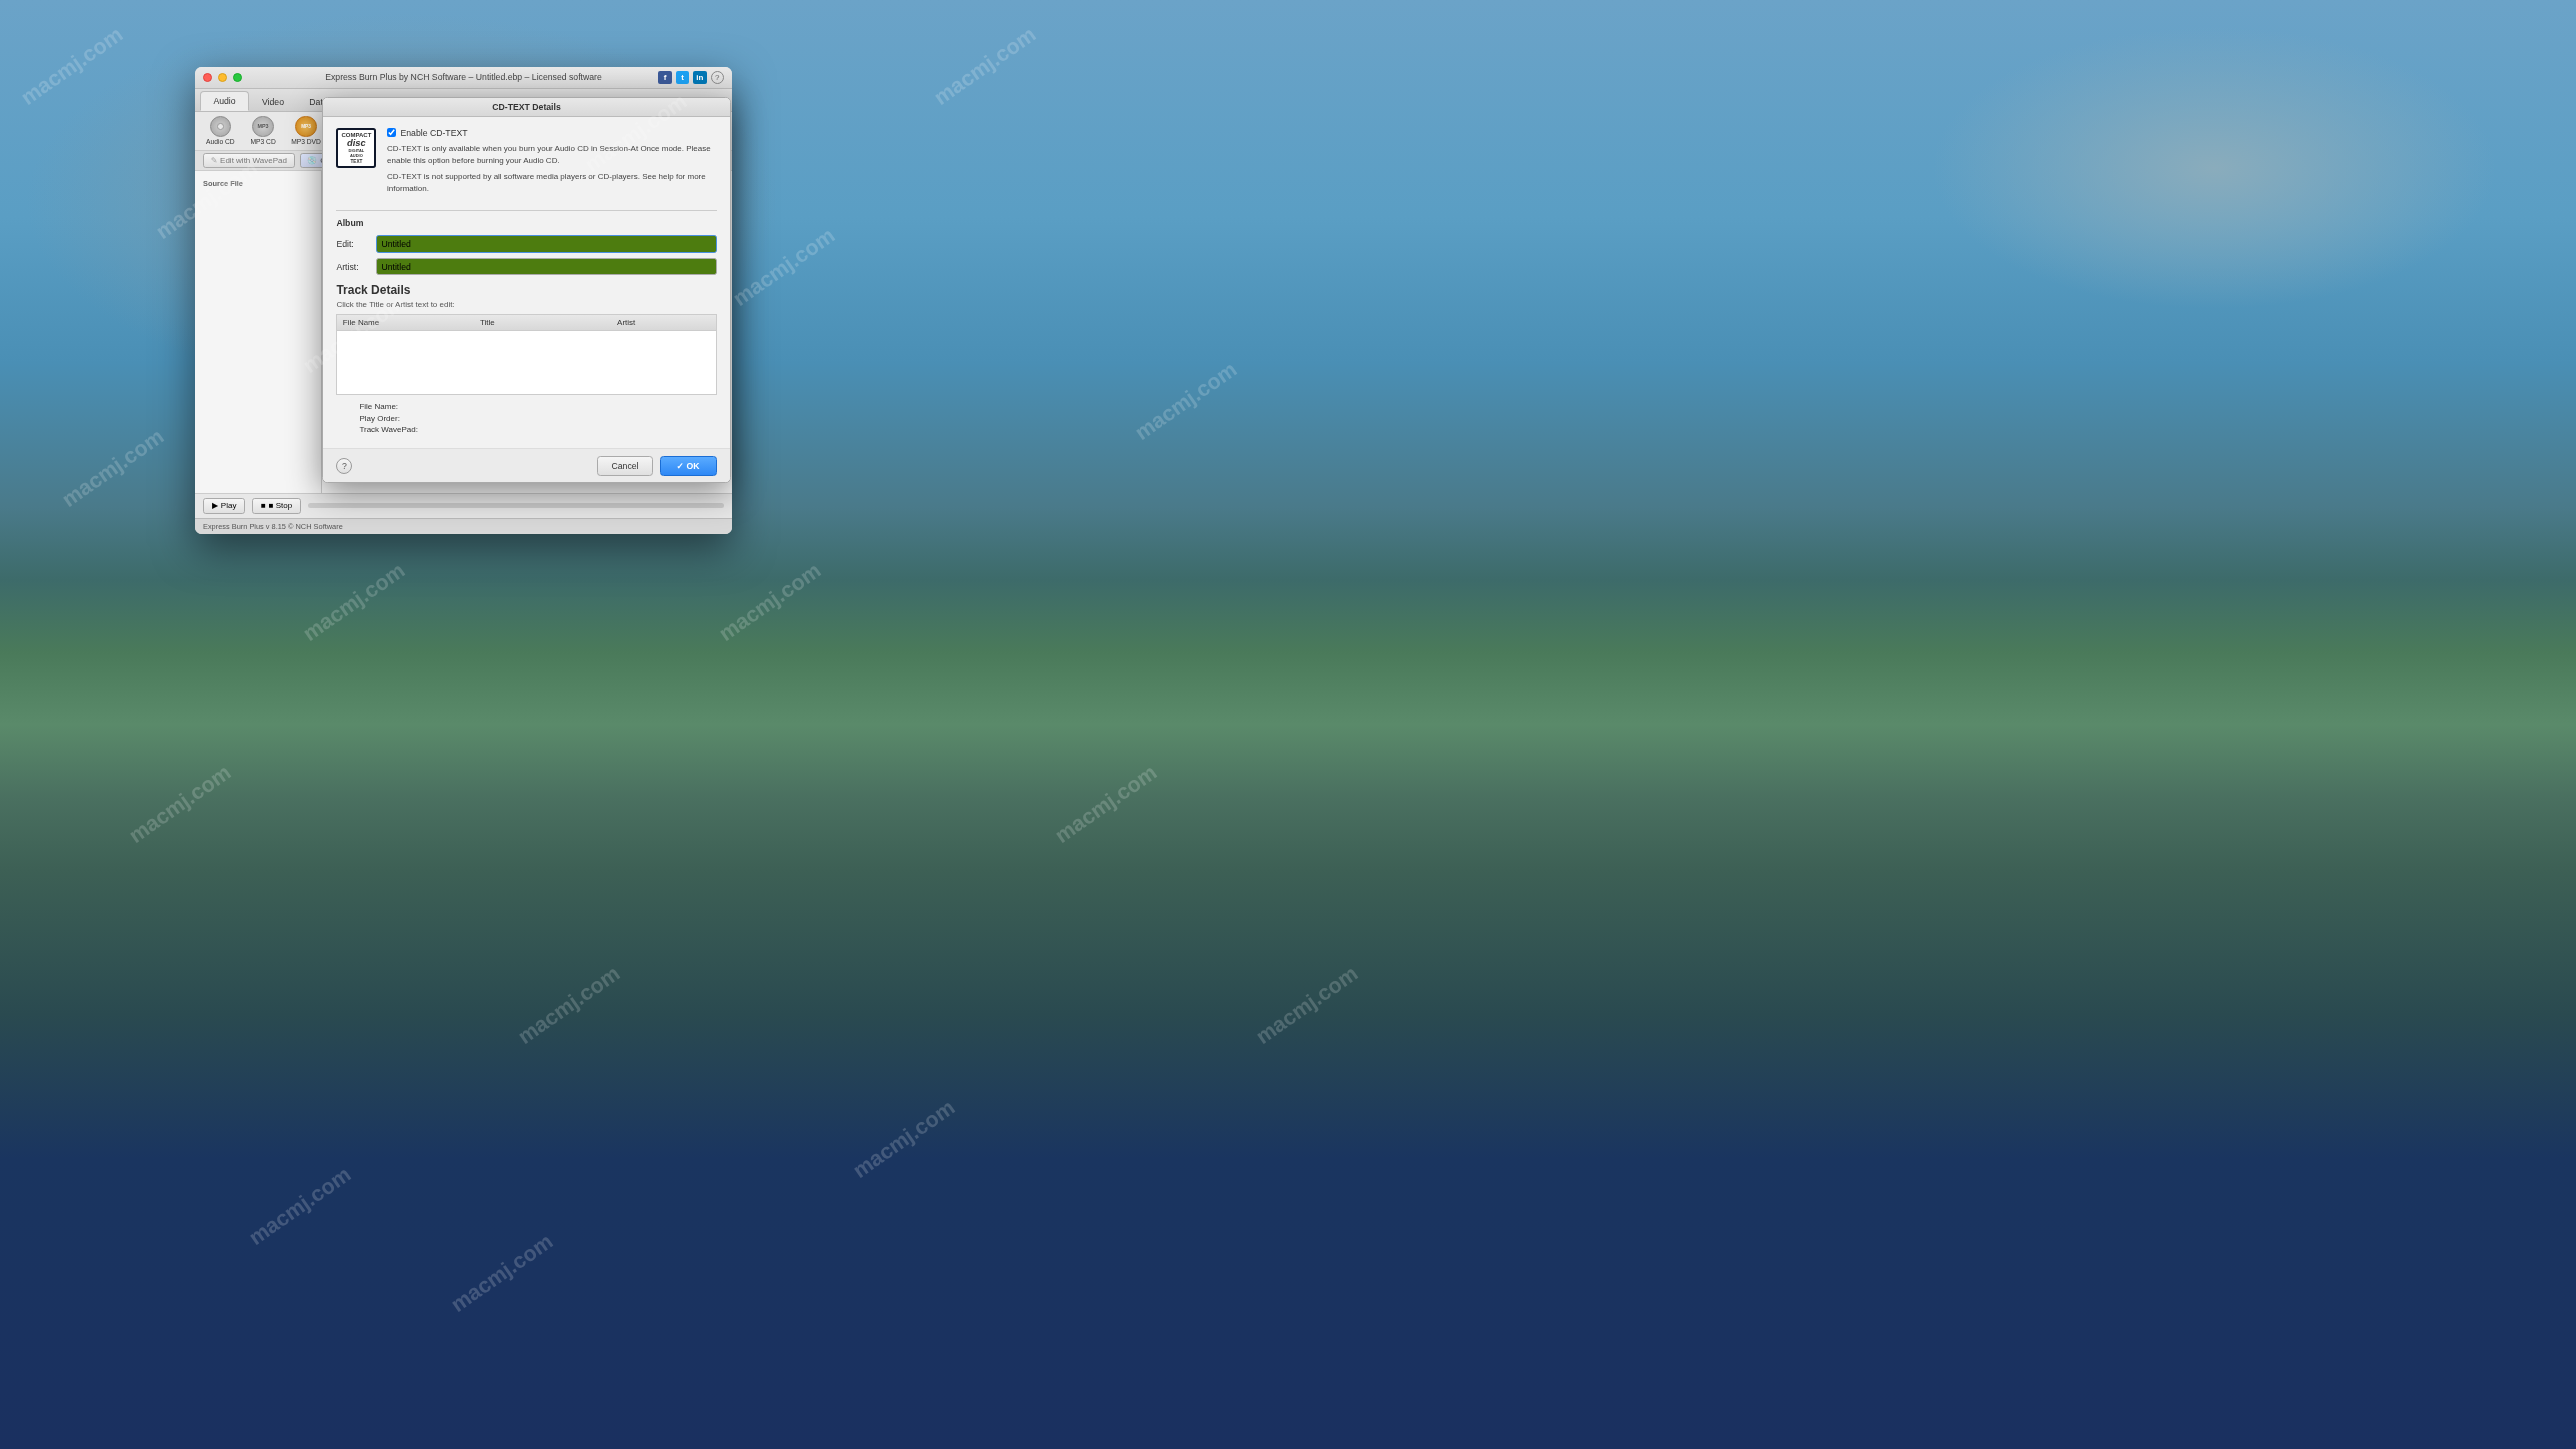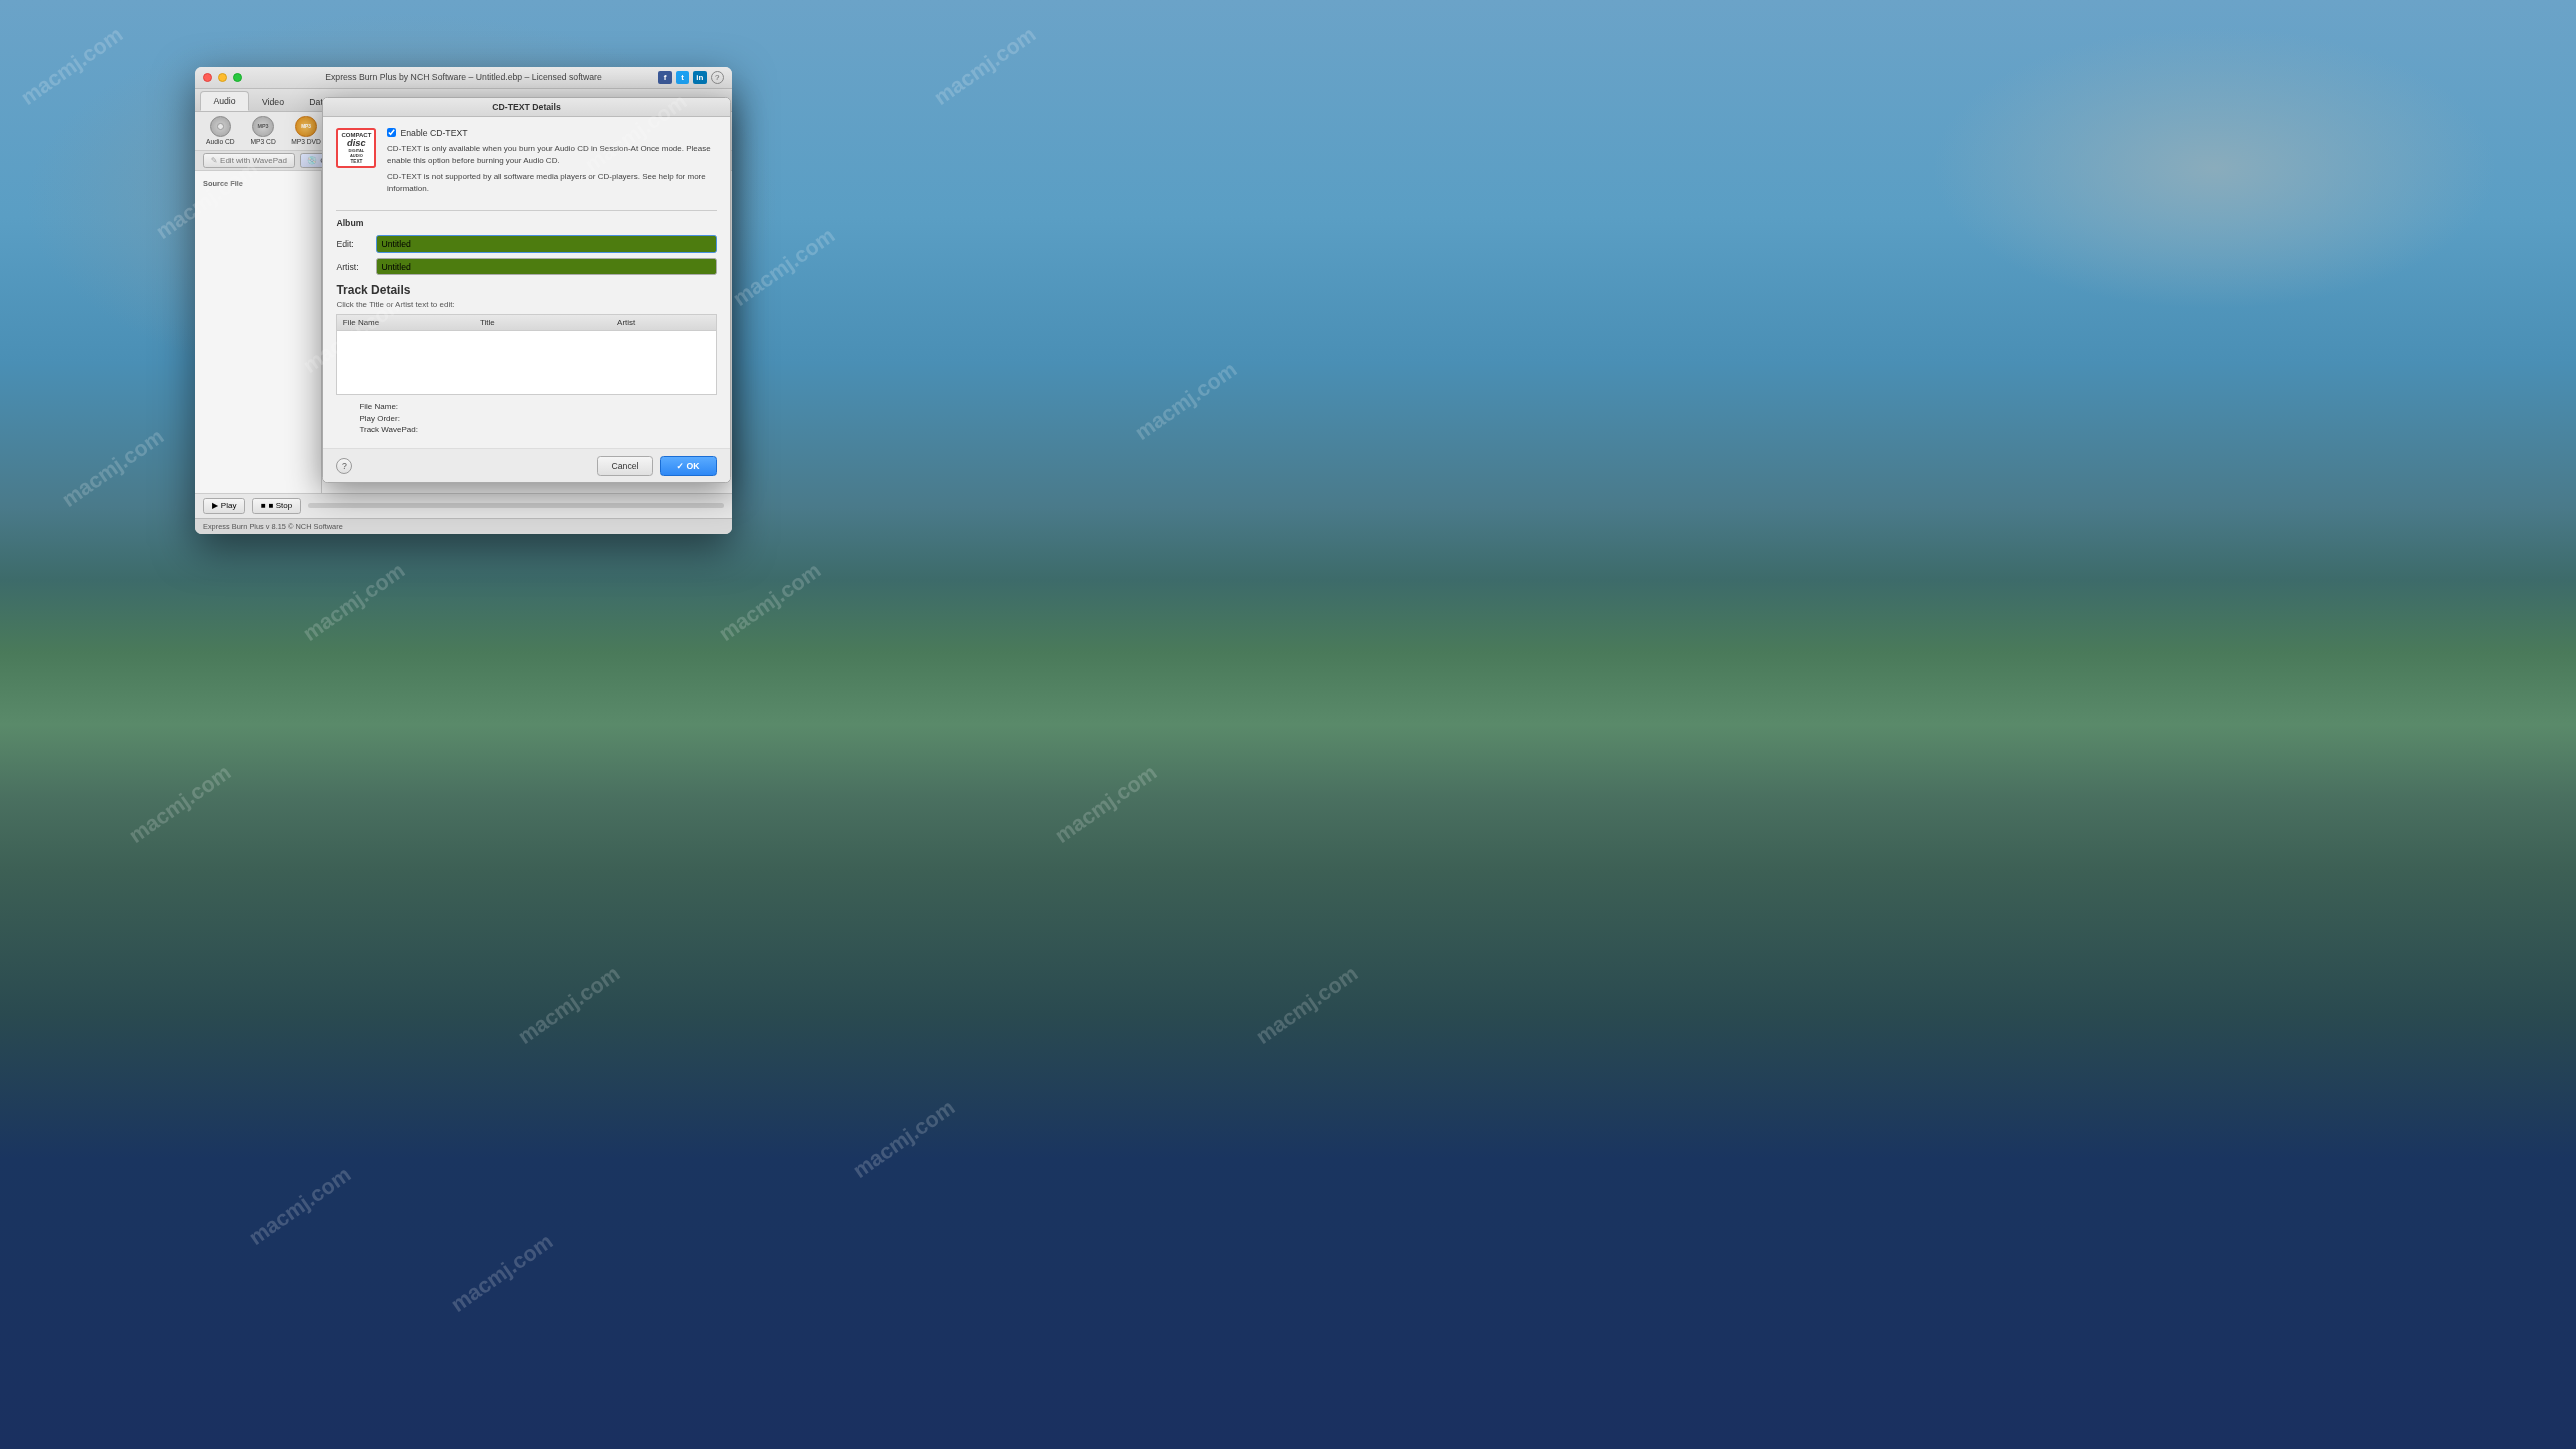--- a/index.html
+++ b/index.html
@@ -300,21 +300,21 @@
     .cd-text-header {
       display: flex;
       align-items: flex-start;
       gap: 10.7px;
       margin-bottom: 10.7px;
     }
 
     .cd-logo {
       width: 40px;
       height: 40px;
-      border: 2px solid #ef4444;
+      border: 2px solid #0f172a;
       border-radius: 2.7px;
       display: flex;
       flex-direction: column;
       align-items: center;
       justify-content: center;
       font-size: 4.7px;
       font-weight: bold;
       color: #333;
       background: white;
       flex-shrink: 0;

